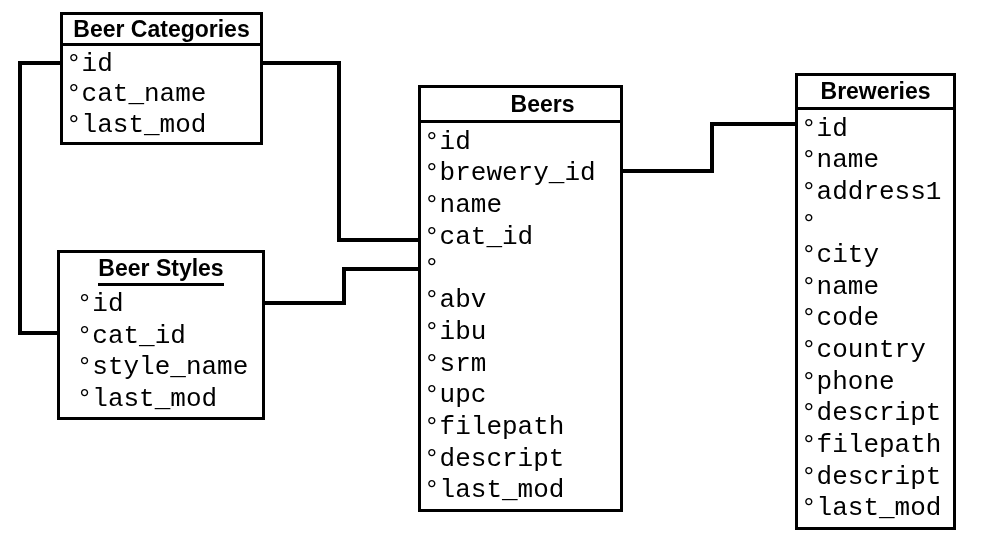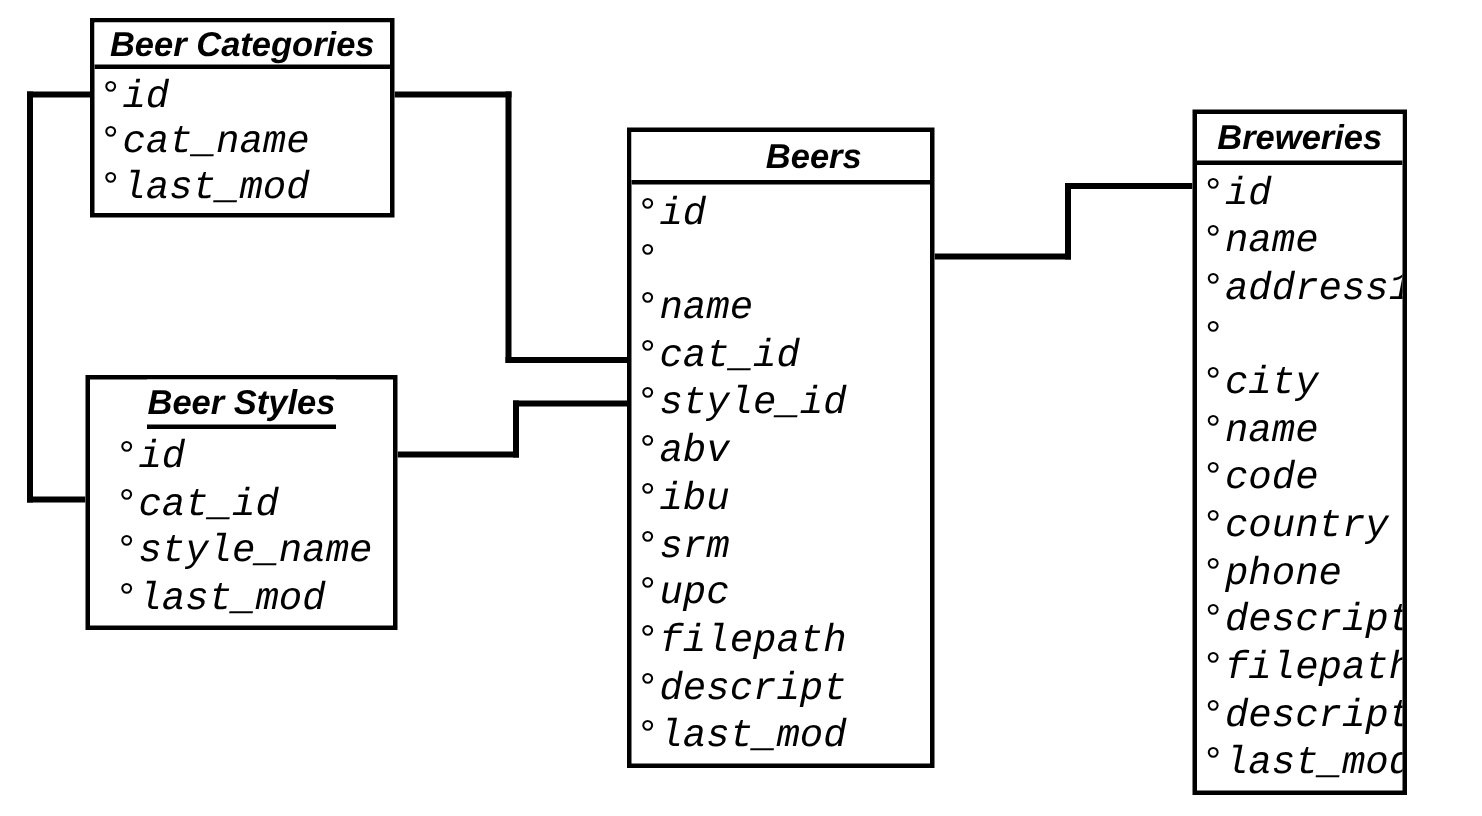--- a/index.html
+++ b/index.html
@@ -15,21 +15,20 @@
     overflow: hidden;
   }
   .table {
     position: absolute;
     box-sizing: border-box;
     border: 3px solid #000000;
     background: #ffffff;
     display: flex;
     flex-direction: column;
     z-index: 2;
-    font-style: italic;
   }
   .table-header {
     box-sizing: border-box;
     border-bottom: 3px solid #000000;
     font-family: "Liberation Sans", sans-serif;
     font-weight: bold;
     font-size: 23px;
     color: #000000;
     display: flex;
     align-items: center;
@@ -127,32 +126,32 @@
 
   <div class="table" style="left:418px; top:85px; width:205px; height:427px;">
     <div class="table-header" style="height:35px;padding-left:44px;">Beers</div>
     <div class="fields">
         <div class="field-row">
           <span class="field-icon">°</span>
           <span class="field-label">id</span>
         </div>
         <div class="field-row">
           <span class="field-icon">°</span>
+          <span class="field-label">brewery_id</span>
         </div>
         <div class="field-row">
           <span class="field-icon">°</span>
           <span class="field-label">name</span>
         </div>
         <div class="field-row">
           <span class="field-icon">°</span>
           <span class="field-label">cat_id</span>
         </div>
         <div class="field-row">
           <span class="field-icon">°</span>
-          <span class="field-label">style_id</span>
         </div>
         <div class="field-row">
           <span class="field-icon">°</span>
           <span class="field-label">abv</span>
         </div>
         <div class="field-row">
           <span class="field-icon">°</span>
           <span class="field-label">ibu</span>
         </div>
         <div class="field-row">
@@ -171,21 +170,21 @@
           <span class="field-icon">°</span>
           <span class="field-label">descript</span>
         </div>
         <div class="field-row">
           <span class="field-icon">°</span>
           <span class="field-label">last_mod</span>
         </div>
       </div>
   </div>
 
-  <div class="table" style="left:795px; top:73px; width:143px; height:457px;">
+  <div class="table" style="left:795px; top:73px; width:161px; height:457px;">
     <div class="table-header" style="height:34px;">Breweries</div>
     <div class="fields">
         <div class="field-row">
           <span class="field-icon">°</span>
           <span class="field-label">id</span>
         </div>
         <div class="field-row">
           <span class="field-icon">°</span>
           <span class="field-label">name</span>
         </div>

